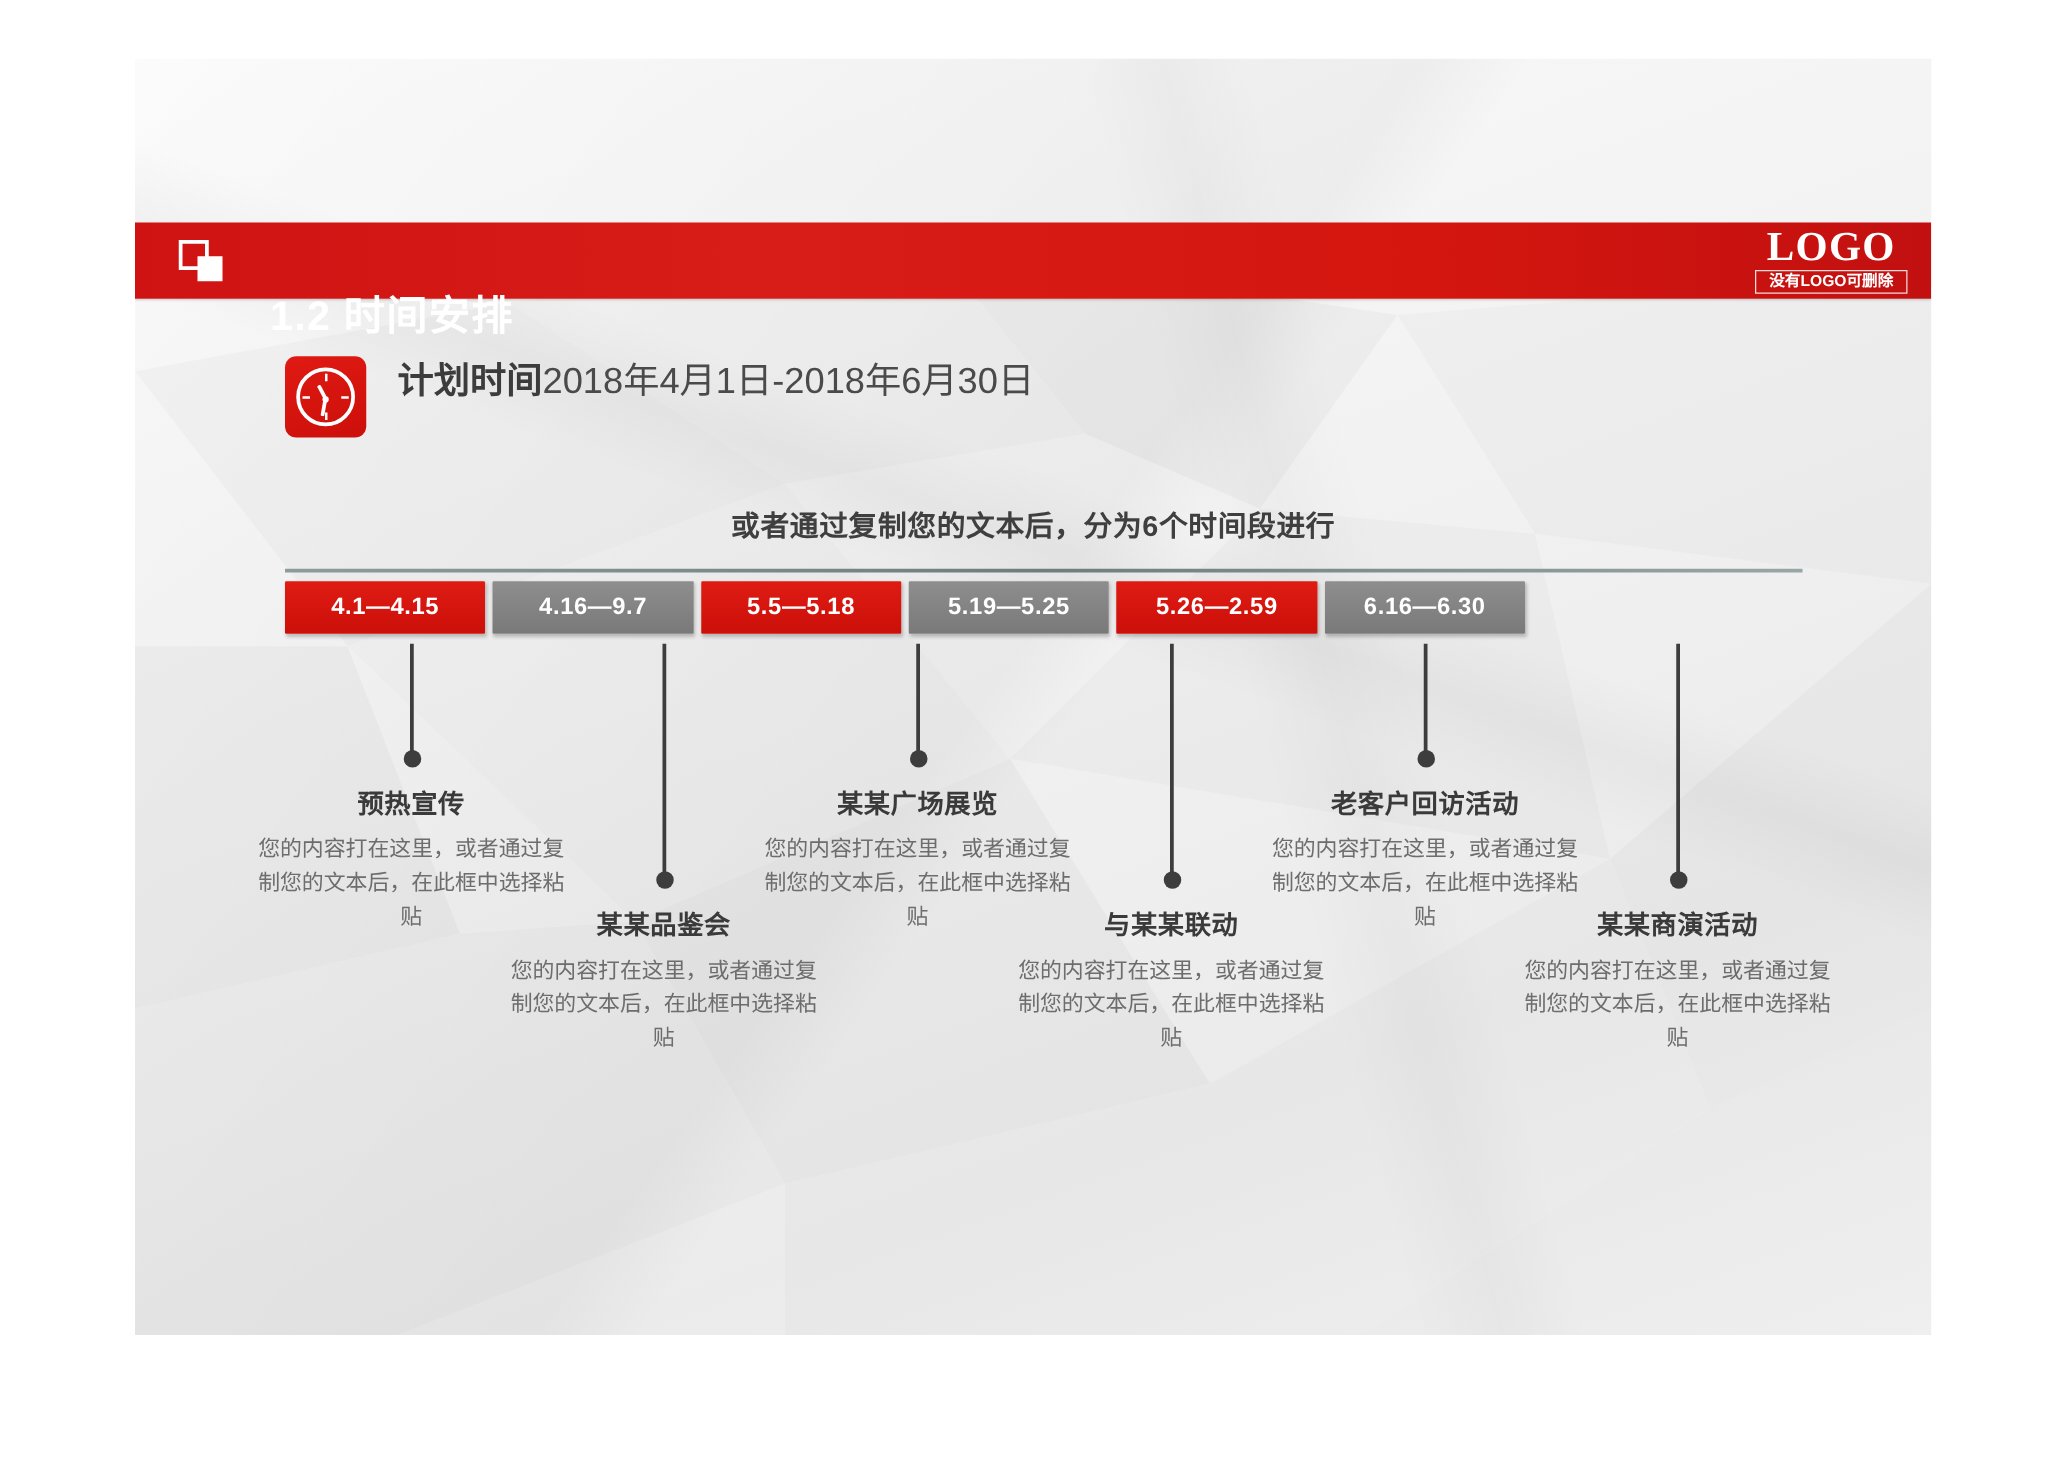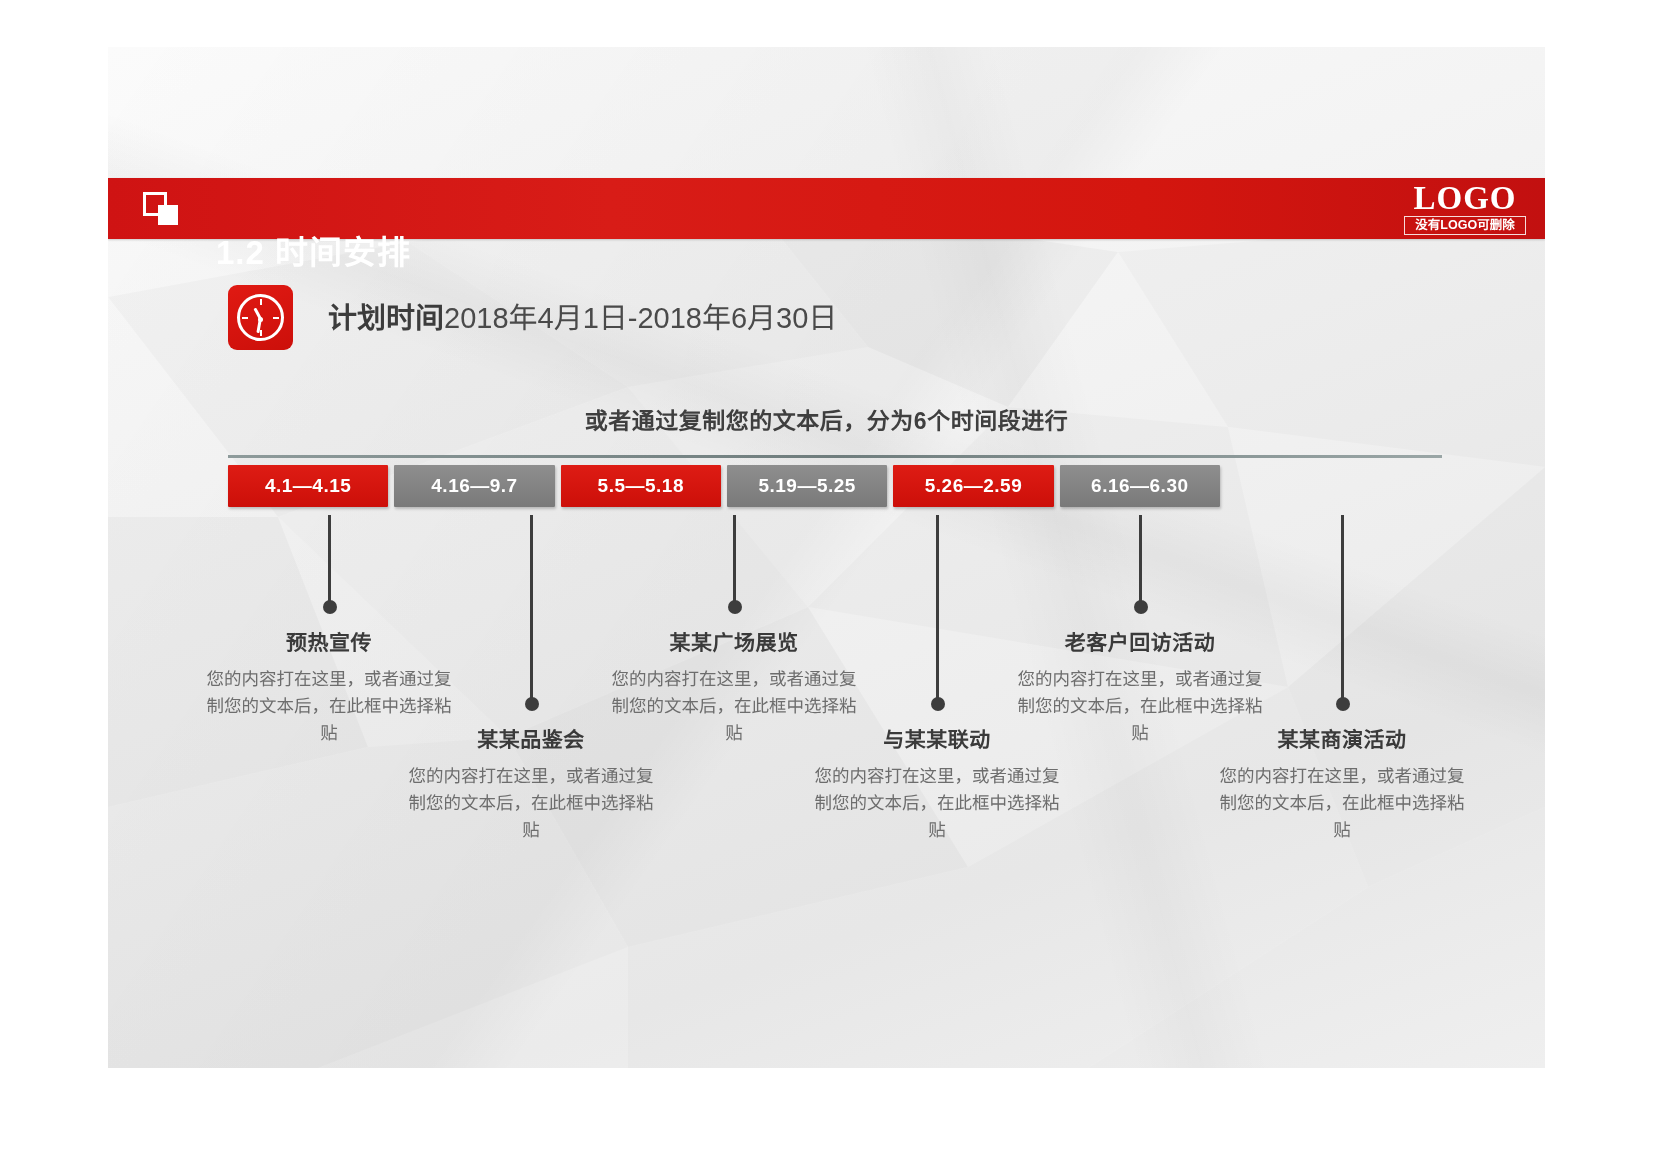--- a/index.html
+++ b/index.html
@@ -105,22 +105,20 @@
     border: 1px solid rgba(255,255,255,0.85);
     letter-spacing: 0px;
   }
 
   
   .plan-row {
     position: absolute;
     left: 120px;
     top: 238px;
     display: flex;
-    align-items: center;
-    gap: 10px;
   }
   .clock-icon {
     width: 65px;
     height: 65px;
     border-radius: 9px;
     background: linear-gradient(160deg, #e01a13 0%, #cc0f0a 100%);
     position: relative;
     flex: 0 0 auto;
   }
   .clock-icon .face {

